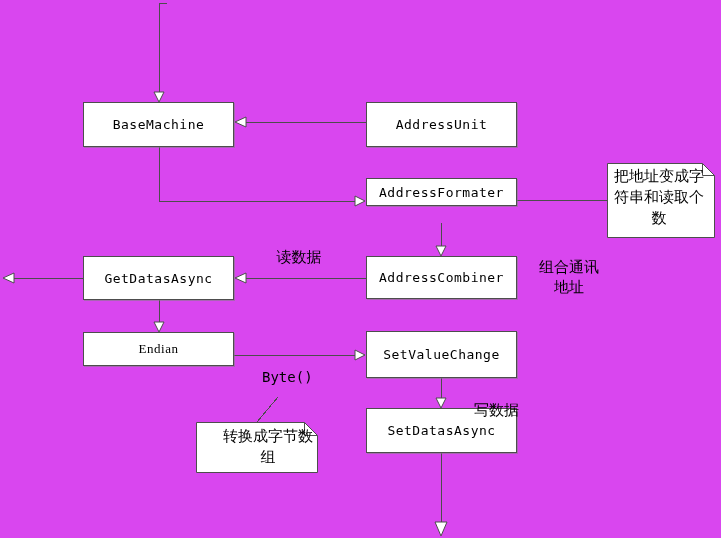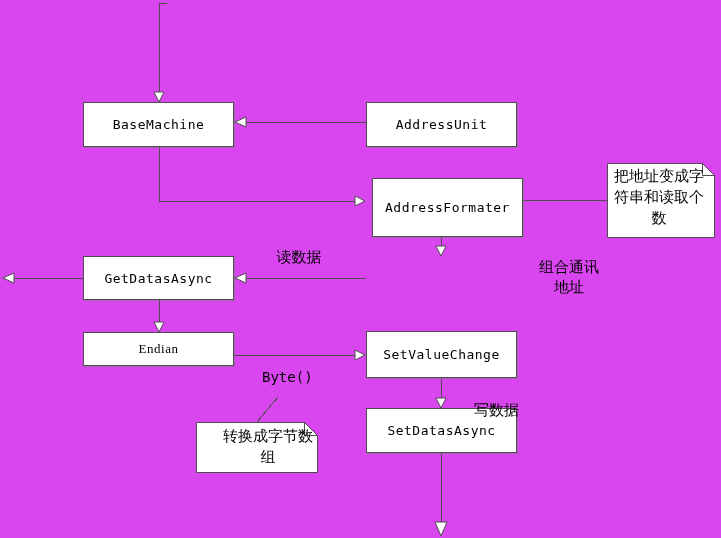--- a/index.html
+++ b/index.html
@@ -25,21 +25,21 @@
     position:absolute;
     background:#ffffff;
     border:1px solid #4d4d4d;
     box-shadow:1px 1px 0 rgba(128,128,128,0.55);
     display:flex; align-items:center; justify-content:center;
     font-size:13px; letter-spacing:0.5px;
     box-sizing:border-box;
   }
   .n0 { left:83px;  top:102px; width:151px; height:45px; }
   .n1 { left:366px; top:102px; width:151px; height:45px;align-items:center; }
-  .n2 { left:366px; top:178px; width:151px; height:59px;margin-left:6px; }
+  .n2 { left:366px; top:178px; width:151px; height:28px; }
   .n3 { left:83px;  top:256px; width:151px; height:44px; }
   .n4 { left:366px; top:256px; width:151px; height:43px; }
   .n5 { left:83px;  top:332px; width:151px; height:34px;font-family:Liberation Serif, serif; }
   .n6 { left:366px; top:331px; width:151px; height:47px; }
   .n7 { left:366px; top:408px; width:151px; height:45px; }
   .note { position:absolute; }
   .noteA { left:607px; top:163px; width:108px; height:75px; }
   .noteB { left:196px; top:422px; width:122px; height:51px; }
   .note svg { position:absolute; left:0; top:0; }
   .note svg polygon { fill:#ffffff; stroke:#4d4d4d; stroke-width:1; }
@@ -122,20 +122,23 @@
   </div>
   <div class="node n1">
     <span>AddressUnit</span>
   </div>
   <div class="node n2">
     <span>AddressFormater</span>
   </div>
   <div class="node n3">
     <span>GetDatasAsync</span>
   </div>
+  <div class="node n4">
+    <span>AddressCombiner</span>
+  </div>
   <div class="node n5">
     <span>Endian</span>
   </div>
   <div class="node n7">
     <span>SetDatasAsync</span>
   </div>
   <div class="node n6">
     <span>SetValueChange</span>
   </div>
 

